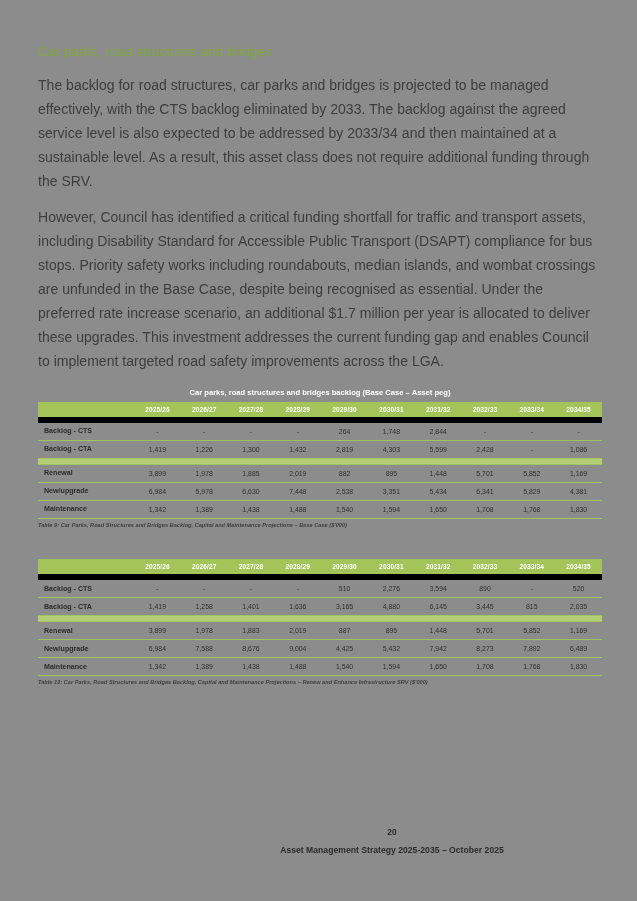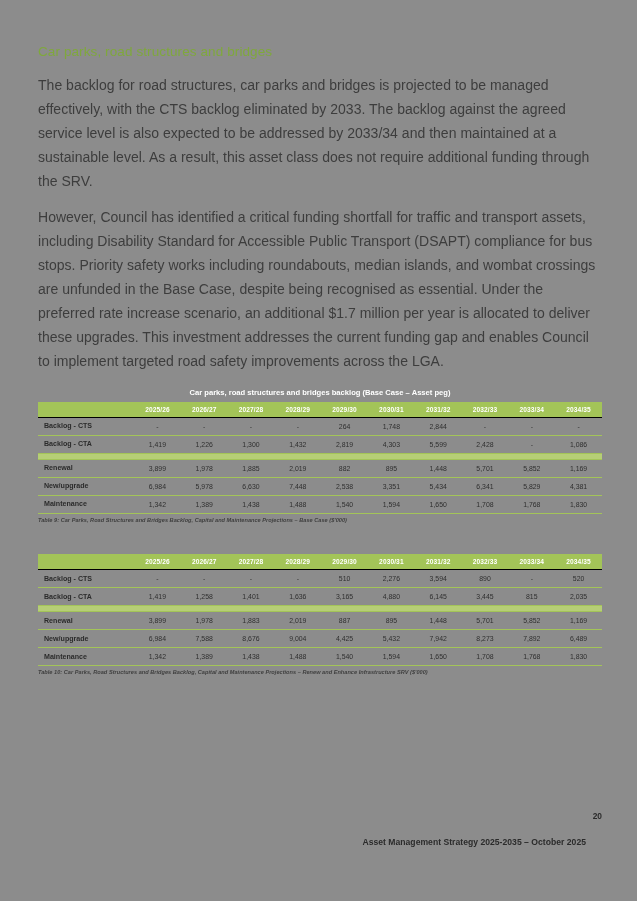--- a/index.html
+++ b/index.html
@@ -93,51 +93,51 @@
     color: #2b2b2b;
   }
   table.data-table tbody tr.spacer td {
     height: 5px;
     padding: 0;
     border-top: 1px solid #a3c458;
     border-bottom: 1px solid #a3c458;
     background: #b6ce76;
   }
   table.data-table tbody tr.first-row td {
-    border-top: 1px solid #000000;
+    border-top: 6px solid #000000;
   }
 
   .table-note {
     font-size: 5.6px;
     font-style: italic;
     font-weight: bold;
     color: #3f3f3f;
     line-height: 1.45;
     margin: 2px 0 0 0;
     letter-spacing: 0.02px;
   }
 
   .footer {
     position: absolute;
     right: 35px;
     bottom: 38px;
-    text-align: right;
+    text-align: center;
     width: 420px;
   }
   .footer .page-number {
     font-size: 8.4px;
     font-weight: bold;
     color: #2b2b2b;
     margin: 0 0 2px 0;
   }
   .footer .footer-title {
     font-size: 8.6px;
     font-weight: bold;
     color: #2b2b2b;
-    margin: 16px;
+    margin: 8px;
     letter-spacing: 0.02px;
   }
 </style>
 </head>
 <body>
 
 <div class="page">
   <div class="content">
 
     <h1 class="section-heading">Car parks, road structures and bridges</h1>

